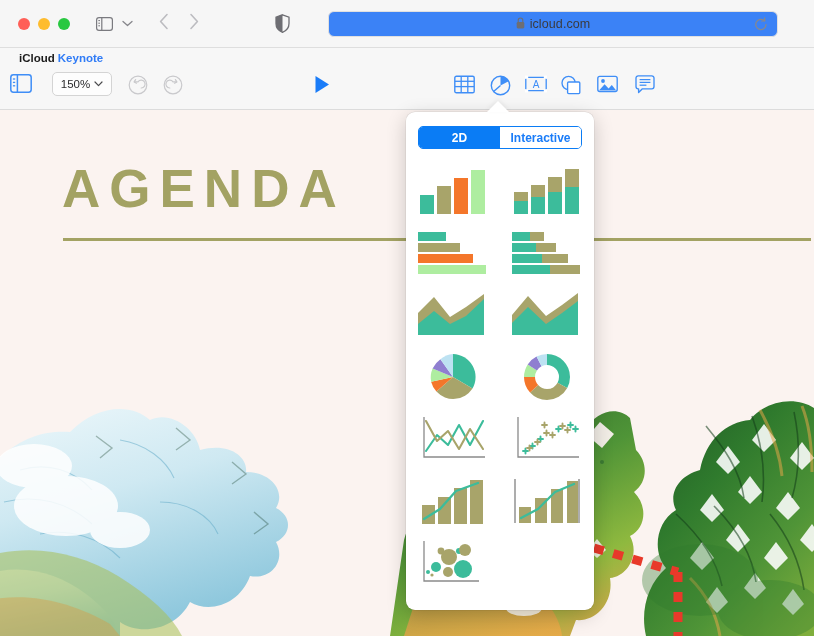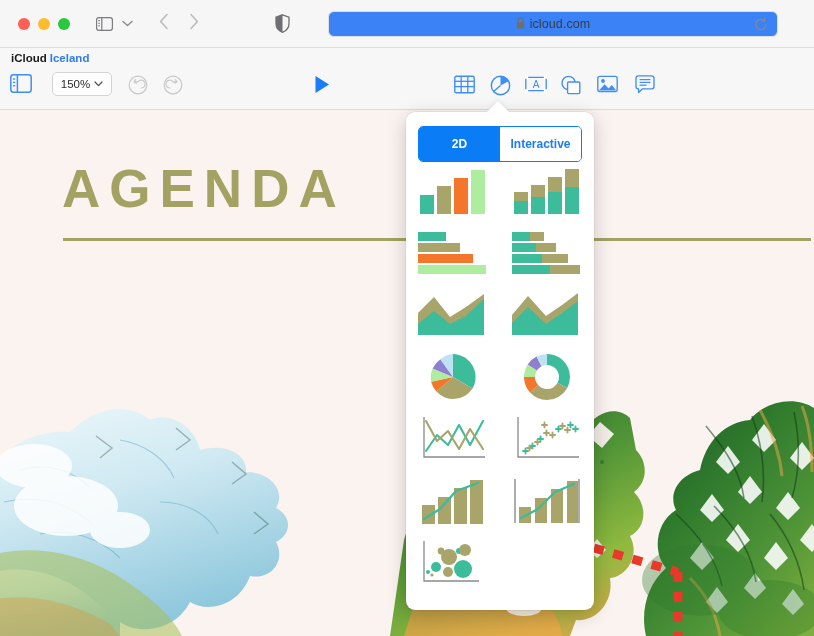--- a/index.html
+++ b/index.html
@@ -50,21 +50,21 @@
   
   .app-header {
     position: absolute; top: 48px; left: 0; width: 814px; height: 62px;
     background: #f7f7f7;
     border-bottom: 1px solid #dcdcdc;
   }
   .breadcrumb {
     position: absolute; left: 11px; top: 52px;
     font-size: 11.5px; font-weight: bold;
   }
-  .breadcrumb .bc-icloud { color: #1a1a1a; }
+  .breadcrumb .bc-icloud { color: #1a1a1a; margin-left: 8px; }
   .breadcrumb .bc-app { color: #2f7bf6; font-weight: bold; margin-left: 3px; }
 
   .doc-title {
     position: absolute; left: 0; top: 52px; width: 814px;
     text-align: center;
     font-size: 12px; color: #1c1c1e;
   }
 
   .toolbar-row {
     position: absolute; top: 72px; left: 0; width: 814px; height: 32px;
@@ -133,21 +133,21 @@
     width: 0; height: 0;
     border-left: 11px solid transparent;
     border-right: 11px solid transparent;
     border-bottom: 11px solid #ffffff;
     z-index: 41;
     filter: drop-shadow(0 -2px 2px rgba(0,0,0,0.06));
   }
 
   .segmented {
     position: absolute; left: 12px; top: 14px;
-    width: 164px; height: 36px;
+    width: 164px; height: 23px;
     border: 1.2px solid #0a7cf5;
     border-radius: 5px;
     display: flex; overflow: hidden;
   }
   .seg {
     flex: 1; display: flex; align-items: center; justify-content: center;
     font-size: 12px; cursor: default; font-weight: bold;
   }
   .seg.active { background: #0a7cf5; color: #ffffff; font-weight: bold; }
   .seg.inactive { background: #ffffff; color: #1a7cf8; }
@@ -228,21 +228,21 @@
           <path d="M12 7.4 a5.1 5.1 0 1 1 -1.6 -3.7" fill="none" stroke="#88888c" stroke-width="1.25" stroke-linecap="round"></path>
           <polyline points="10.6,0.9 10.8,3.9 7.8,4" fill="none" stroke="#88888c" stroke-width="1.25" stroke-linecap="round" stroke-linejoin="round"></polyline>
         </svg>
       </span>
     </div>
   </div>
 
   <div class="app-header"></div>
 
   <div class="breadcrumb">
-    <span class="bc-icloud">iCloud</span><span class="bc-app">Iceland</span>
+    <span class="bc-icloud">iCloud</span><span class="bc-app">Keynote</span>
   </div>
 
 
   <div class="toolbar-row">
 
     <span class="tb-item sidebar-toggle-app">
       <svg width="22" height="19" viewBox="0 0 22 19">
           <rect x="0.8" y="0.8" width="20.4" height="17.4" rx="2.6" fill="none" stroke="#3f8ef7" stroke-width="1.5"></rect>
           <line x1="7.4" y1="1" x2="7.4" y2="18" stroke="#3f8ef7" stroke-width="1.5"></line>
           <line x1="2.9" y1="5" x2="5.2" y2="5" stroke="#3f8ef7" stroke-width="1.3"></line>

